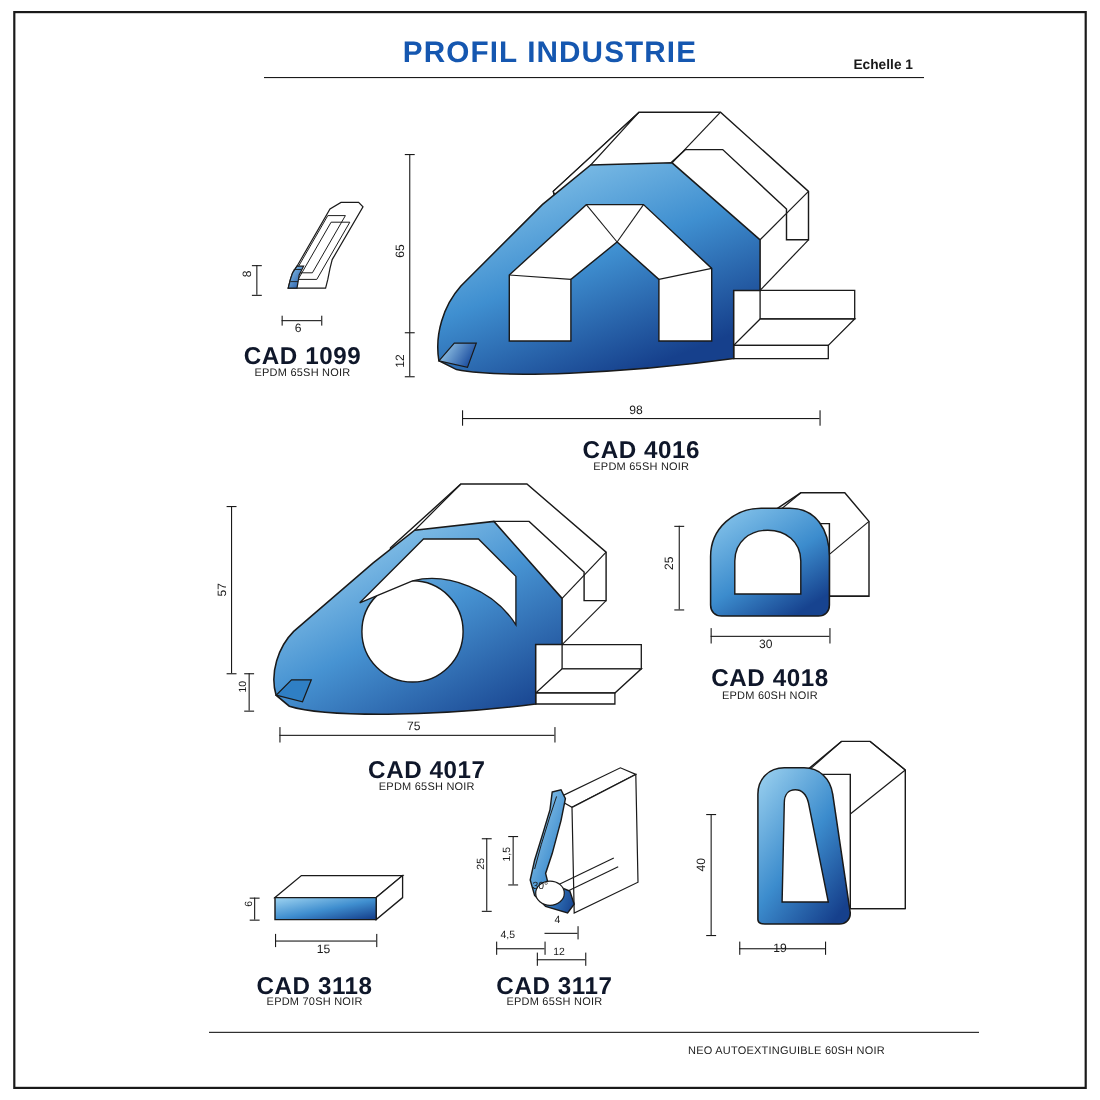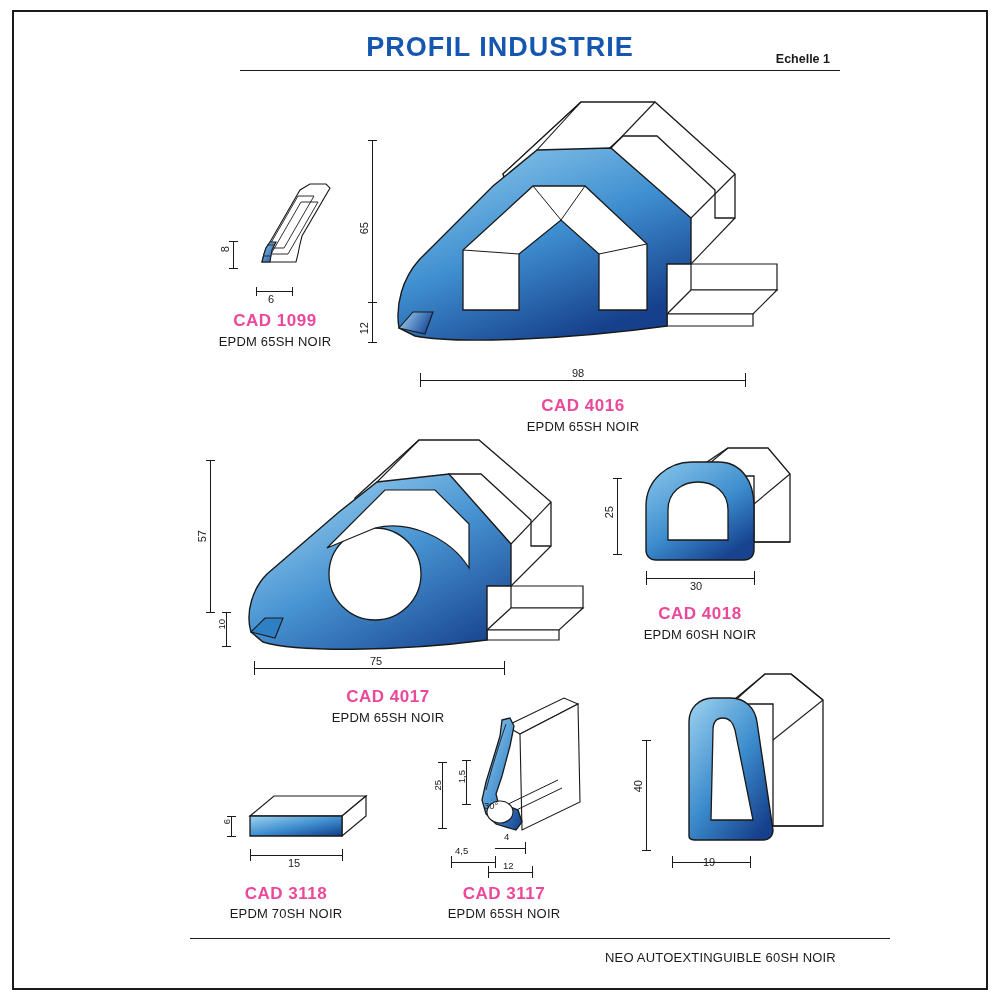--- a/index.html
+++ b/index.html
@@ -67,31 +67,31 @@
     top: 944px;
     text-align: center;
     font-size: 8px;
     color: #c9c9c9;
     letter-spacing: .5px;
   }
 
   .ref {
     position: absolute;
     text-align: center;
-    color: #ec4899;
+    color: #0f172a;
     font-weight: bold;
-    font-size: 17px;
+    font-size: 22px;
     letter-spacing: .5px;
     white-space: nowrap;
   }
   .mat {
     position: absolute;
     text-align: center;
     color: #1a1a1a;
-    font-size: 13px;
+    font-size: 10px;
     letter-spacing: .2px;
     white-space: nowrap;
   }
   .dim {
     position: absolute;
     font-size: 11px;
     color: #1a1a1a;
     white-space: nowrap;
   }
   .dim.vert {

